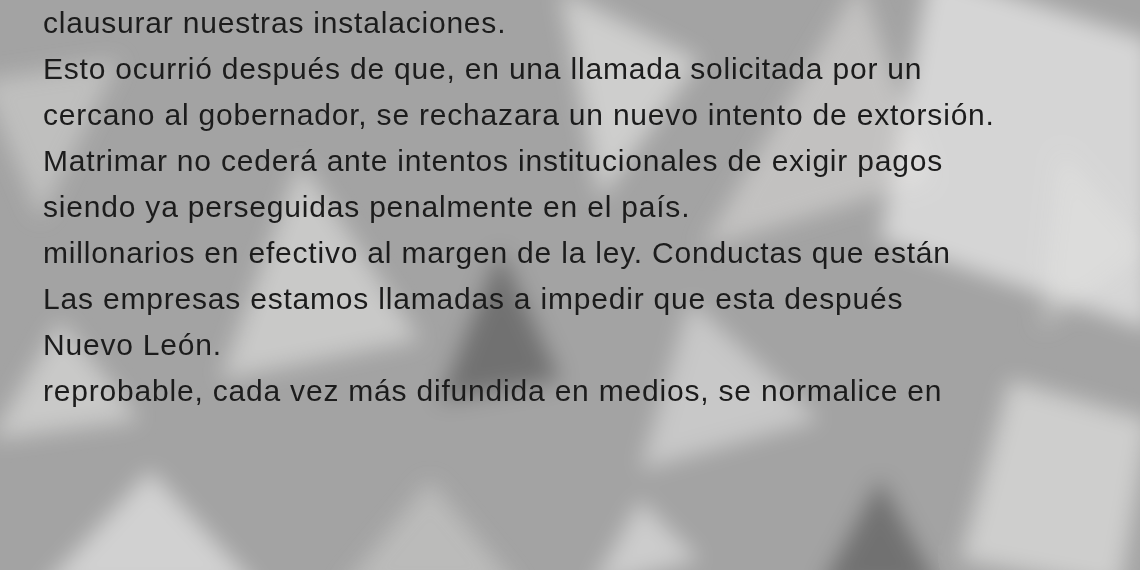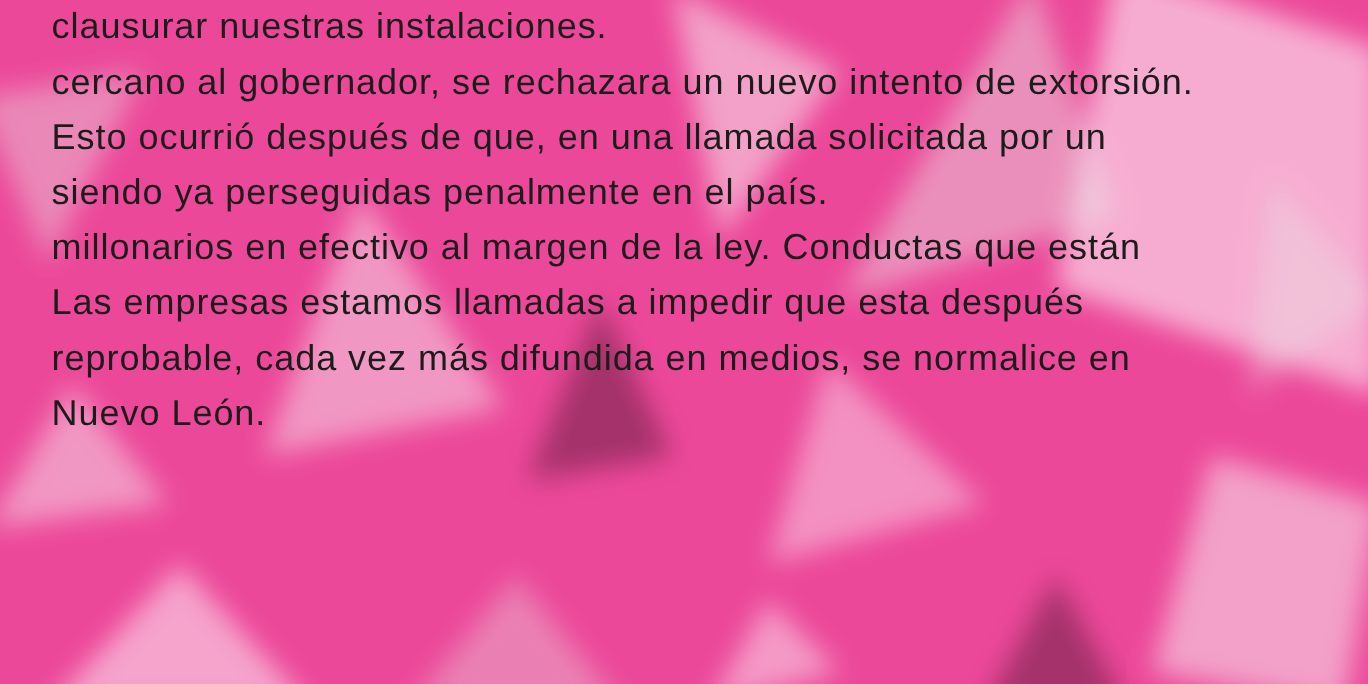--- a/index.html
+++ b/index.html
@@ -5,21 +5,21 @@
   html, body {
     margin: 0;
     padding: 0;
     background: #f0efee;
   }
   .frame {
     position: relative;
     width: 1140px;
     height: 570px;
     overflow: hidden;
-    background: #ec4899;
+    background: #a3a3a3;
     font-family: "Liberation Sans", sans-serif;
   }
   .texture {
     position: absolute;
     inset: 0;
     width: 1140px;
     height: 570px;
     pointer-events: none;
   }
   .statement {
@@ -71,29 +71,30 @@
     </g>
   </svg>
 
   <section class="statement">
 
     <p class="p1">
       <span class="line">clausurar nuestras instalaciones.</span>
     </p>
 
     <p class="p2">
+      <span class="line">Esto ocurrió después de que, en una llamada solicitada por un</span>
       <span class="line">cercano al gobernador, se rechazara un nuevo intento de extorsión.</span>
-      <span class="line">Esto ocurrió después de que, en una llamada solicitada por un</span>
     </p>
 
     <p class="p3">
+      <span class="line">Matrimar no cederá ante intentos institucionales de exigir pagos</span>
       <span class="line">siendo ya perseguidas penalmente en el país.</span>
       <span class="line">millonarios en efectivo al margen de la ley. Conductas que están</span>
     </p>
 
     <p class="p4">
       <span class="line">Las empresas estamos llamadas a impedir que esta después</span>
+      <span class="line">Nuevo León.</span>
       <span class="line">reprobable, cada vez más difundida en medios, se normalice en</span>
-      <span class="line">Nuevo León.</span>
     </p>
 
   </section>
 </div>
 
 </body></html>

